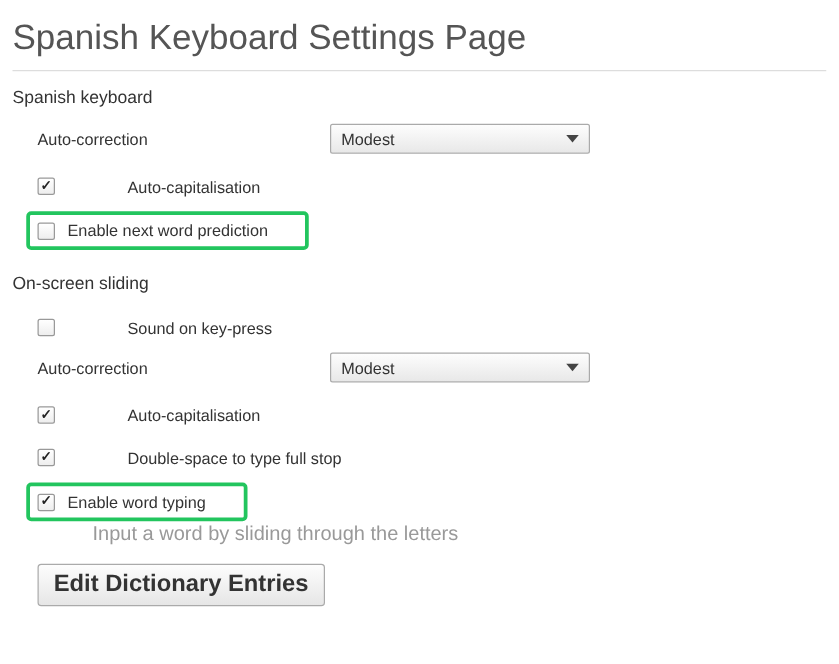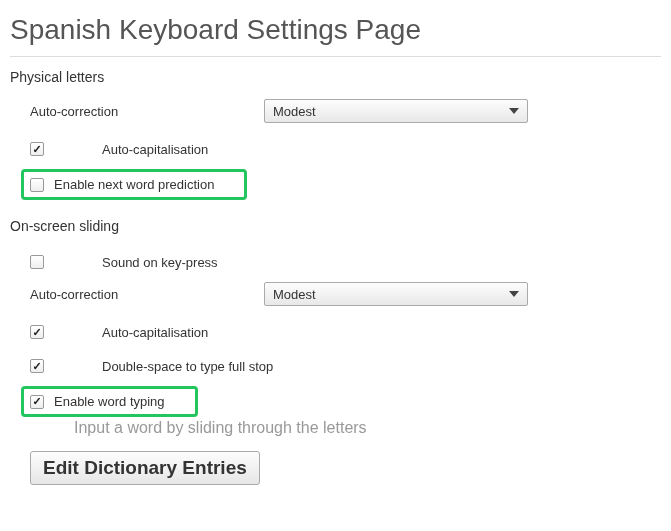--- a/index.html
+++ b/index.html
@@ -42,21 +42,21 @@
     margin-bottom: 12px;
   }
   .row-select .label {
     width: 234px;
     color: #333;
   }
   .select {
     display: flex;
     align-items: center;
     justify-content: space-between;
-    width: 264px;
+    width: 208px;
     height: 24px;
     padding: 0 8px;
     border: 1px solid #aaa;
     border-radius: 2px;
     background: linear-gradient(#fdfdfd, #e8e8e8);
     cursor: pointer;
     font-size: 13px;
     color: #333;
   }
   .select .chev {
@@ -110,21 +110,21 @@
     margin-left: -9px;
   }
   .hl .cb { margin-right: 10px; }
 </style>
 </head>
 <body>
 
 <div class="page-title">Spanish Keyboard Settings Page</div>
 <hr class="hr">
 
-<div class="section-title">Physical letters</div>
+<div class="section-title">Spanish keyboard</div>
 
 <div class="indent">
   <div class="row-select">
     <span class="label">Auto-correction</span>
     <div class="select">
       <span>Modest</span>
       <span class="chev"></span>
     </div>
   </div>
 

